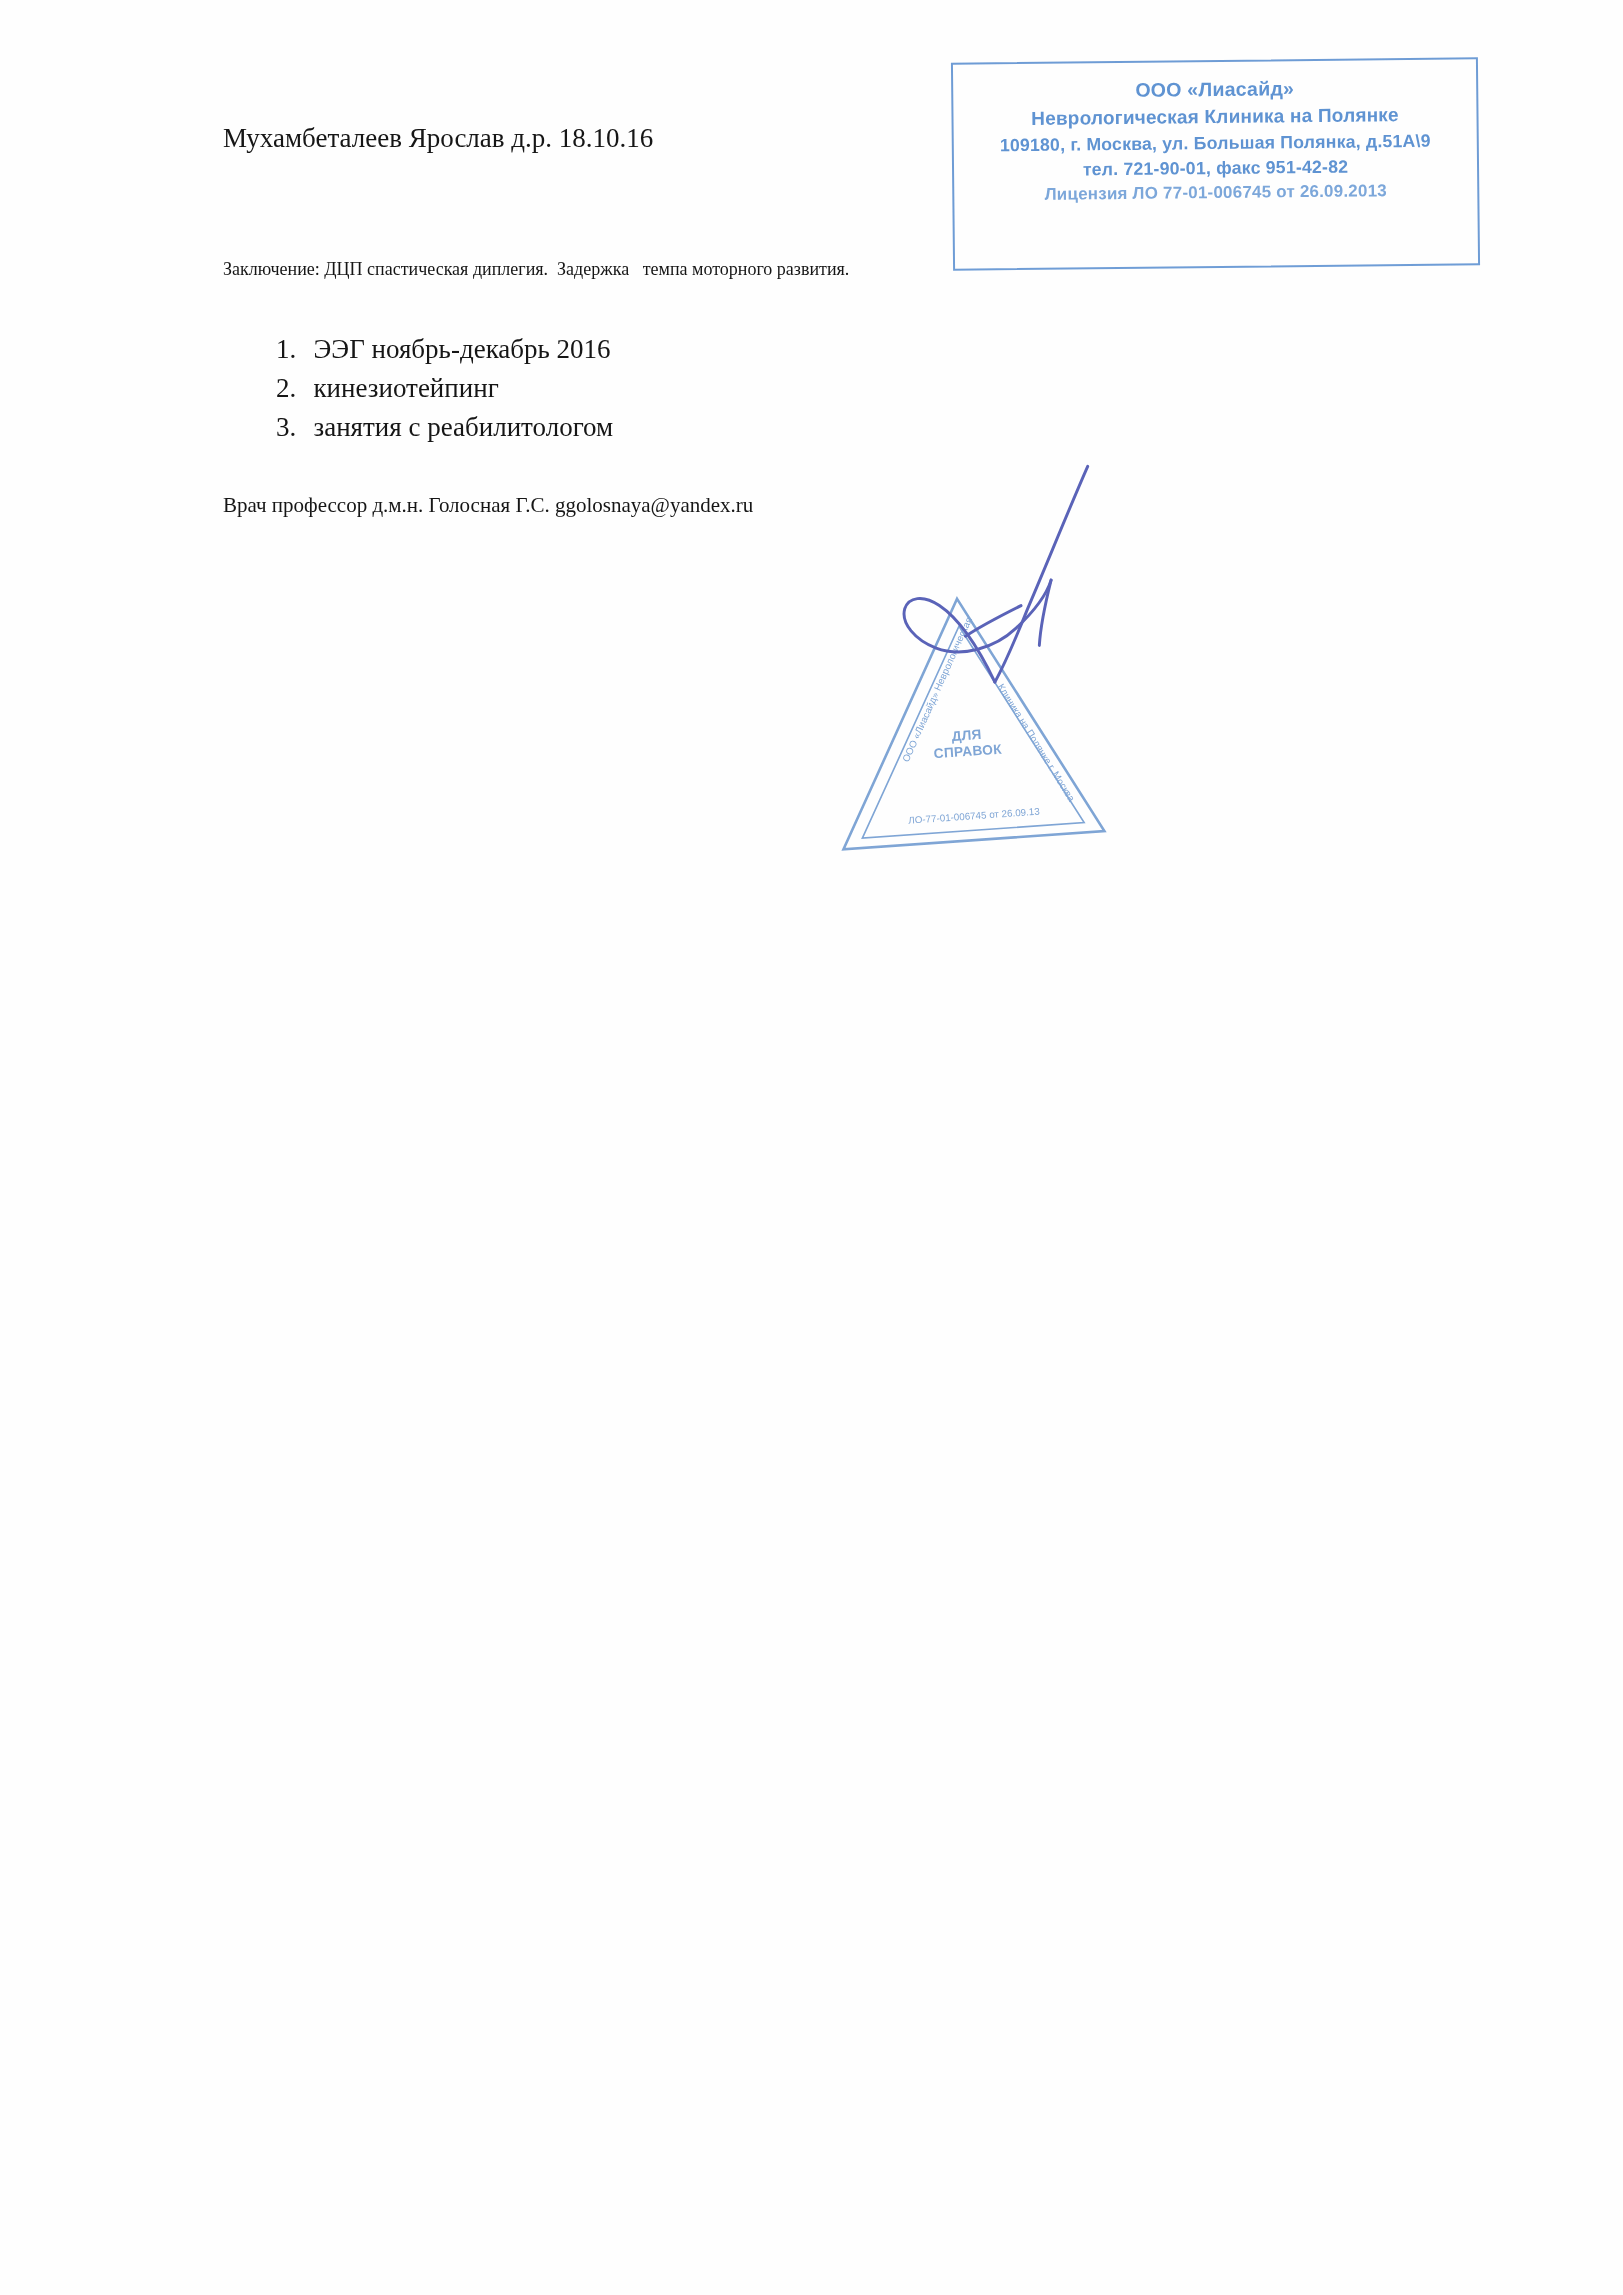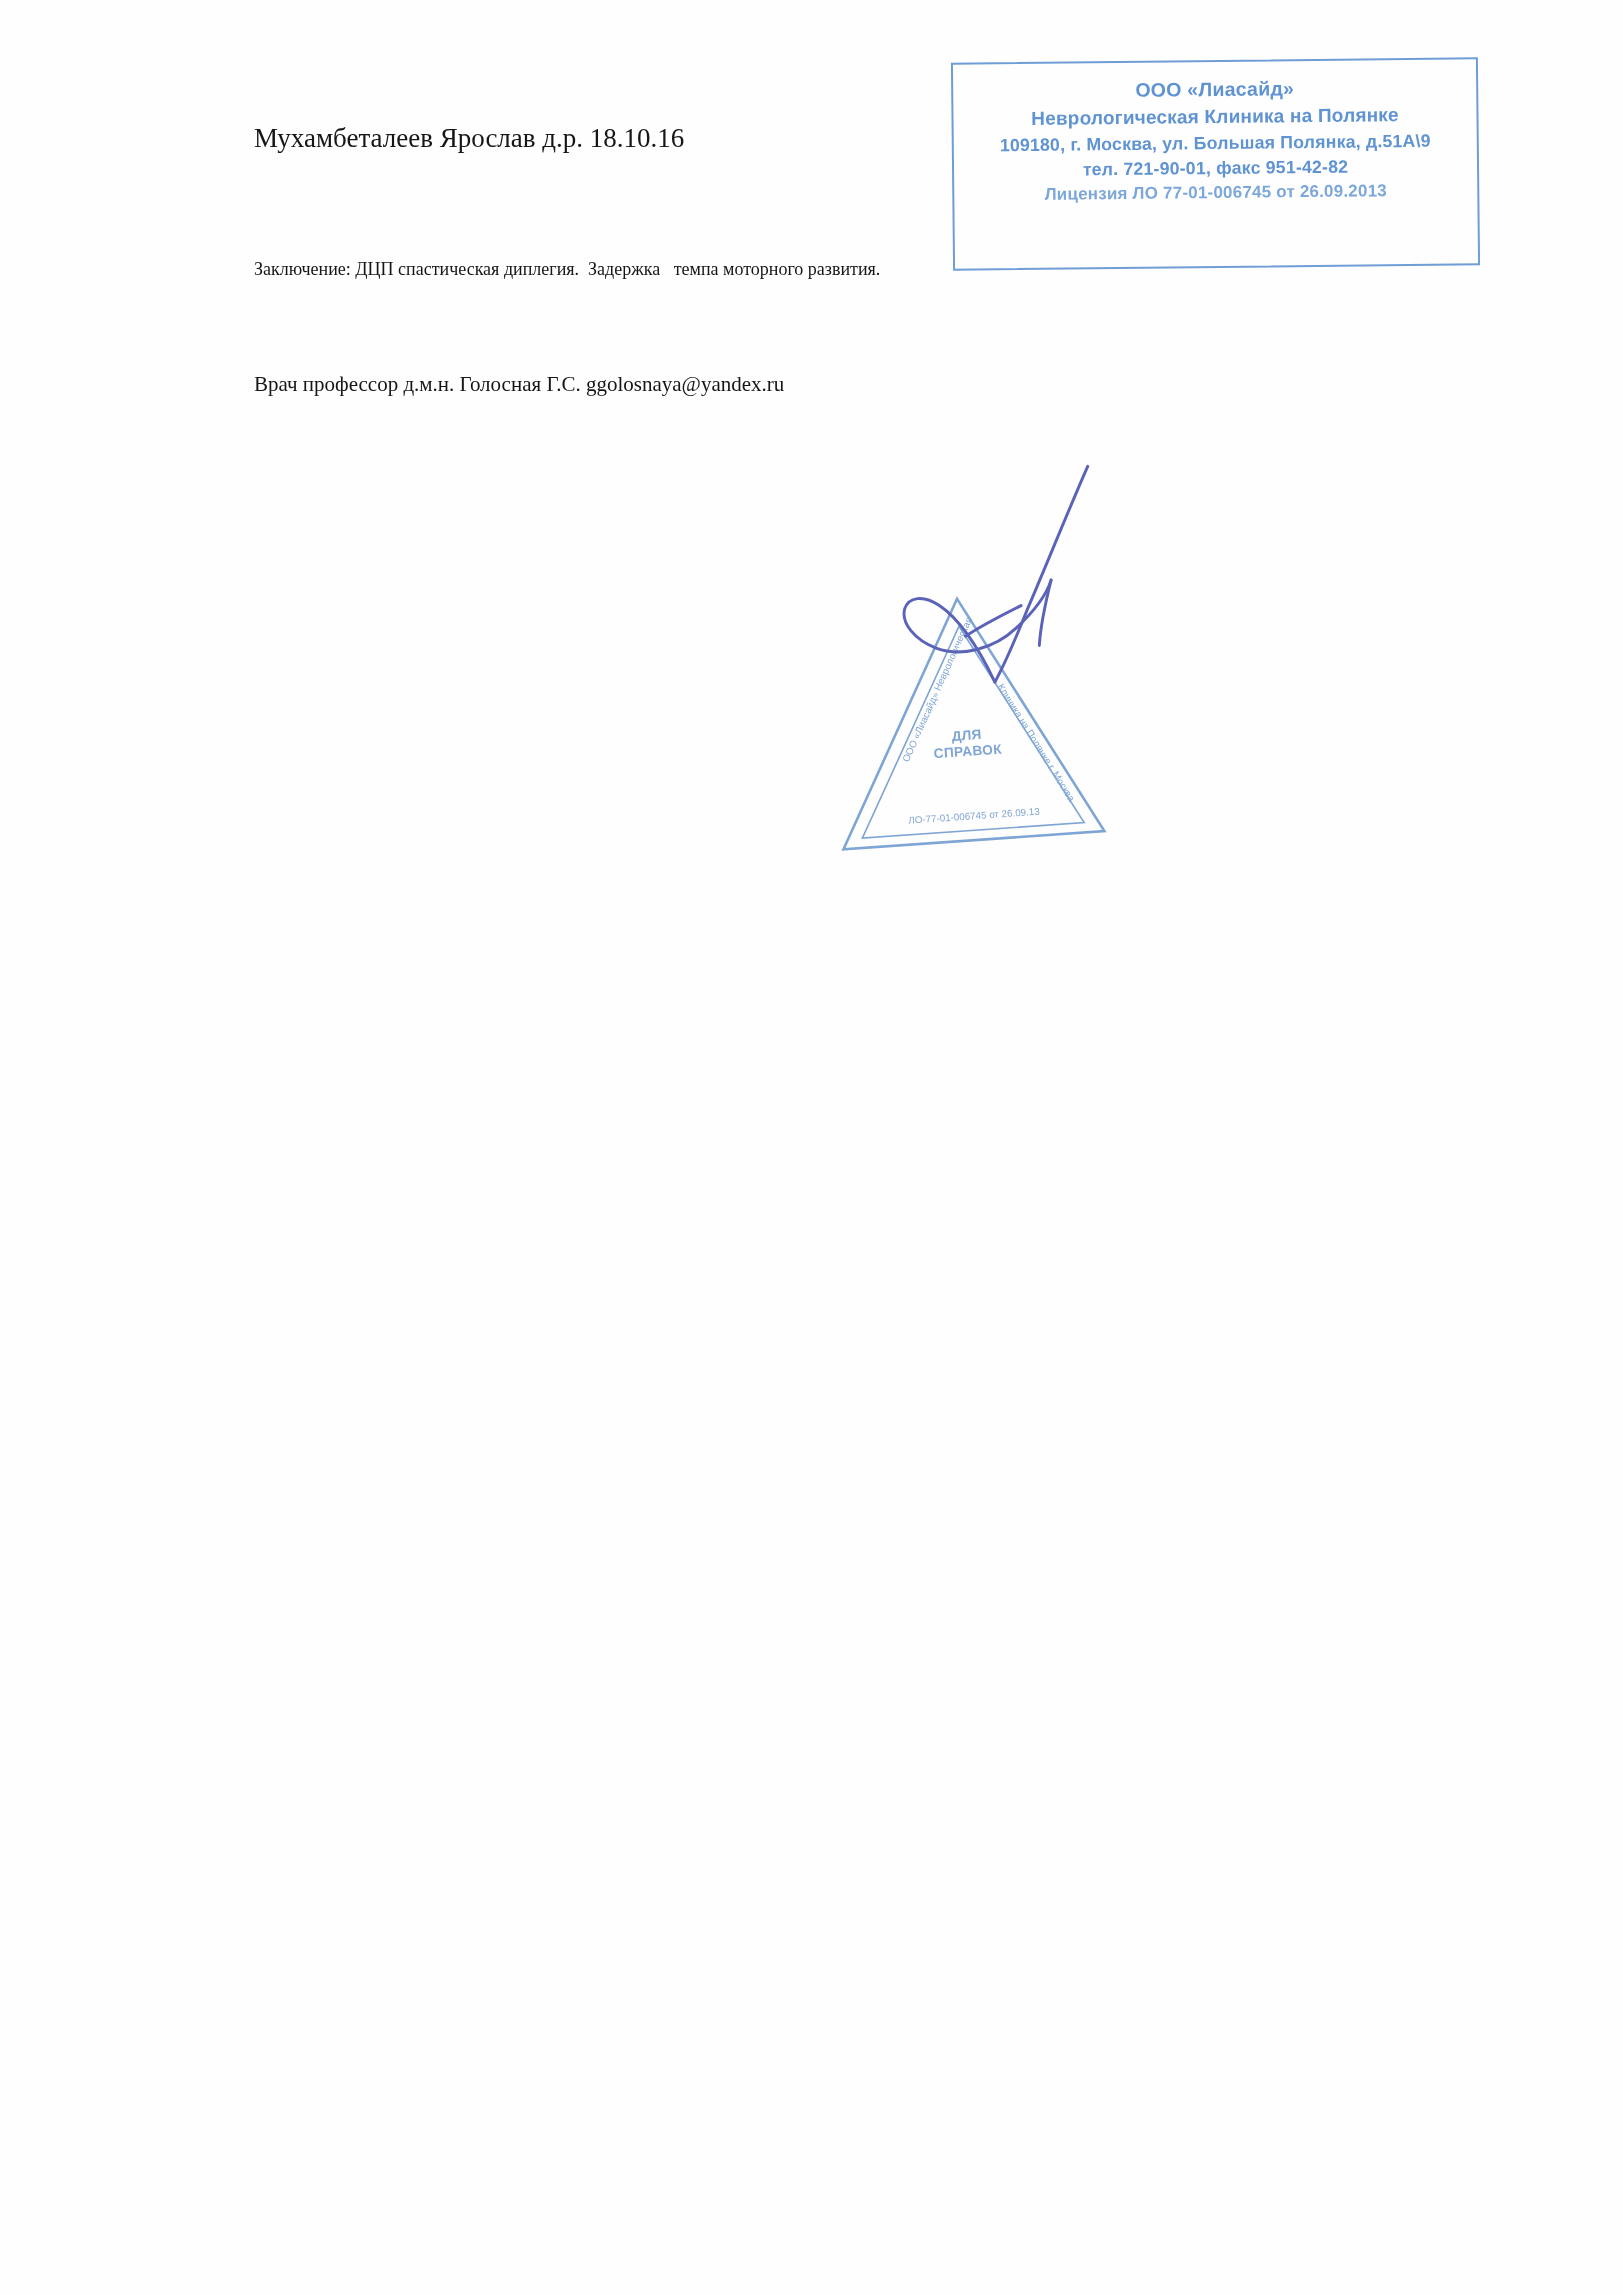--- a/index.html
+++ b/index.html
@@ -28,21 +28,20 @@
     left: 223px;
     top: 118px;
     width: 1211px;
     font-size: 27px;
     line-height: 1.55;
     color: #161616;
   }
 
   .line {
     white-space: pre;
-    margin-left: 31px;
   }
   .gap-md { height: 42px; }
   .gap-lg { height: 54px; }
 
   .conclusion {
     font-size: 18px;
   }
 
   ol.rec-list {
     margin: 3.9px 0 0 0;
@@ -133,20 +132,25 @@
     <div class="gap-md"></div>
 
 
     <div class="gap-lg"></div>
 
     <div class="line conclusion">Заключение: ДЦП спастическая диплегия.  Задержка   темпа моторного развития.</div>
 
     <div class="gap-md"></div>
 
 
+    <ol class="rec-list">
+      <li>ЭЭГ  ноябрь-декабрь 2016</li>
+      <li>кинезиотейпинг</li>
+      <li>занятия с реабилитологом</li>
+    </ol>
 
     <div class="gap-md"></div>
 
     <div class="line doctor-line">Врач профессор д.м.н. Голосная Г.С. ggolosnaya@yandex.ru</div>
   </div>
 
   <div class="stamp-rect">
     <span class="s-line s1">ООО «Лиасайд»</span>
     <span class="s-line s2">Неврологическая Клиника на Полянке</span>
     <span class="s-line s3">109180, г. Москва, ул. Большая Полянка, д.51А\9</span>

